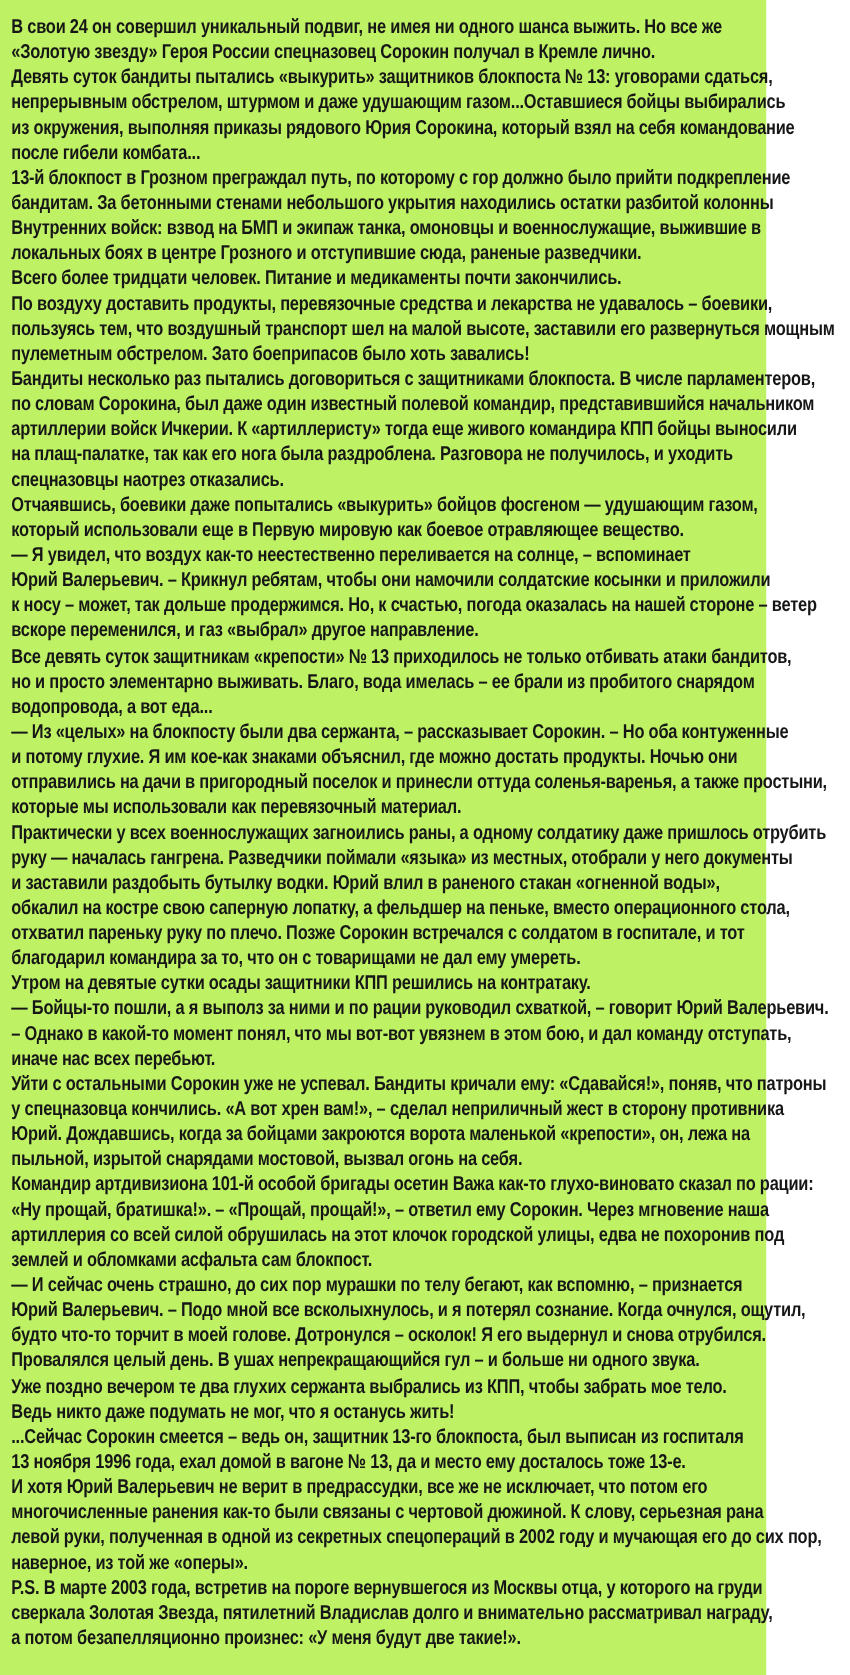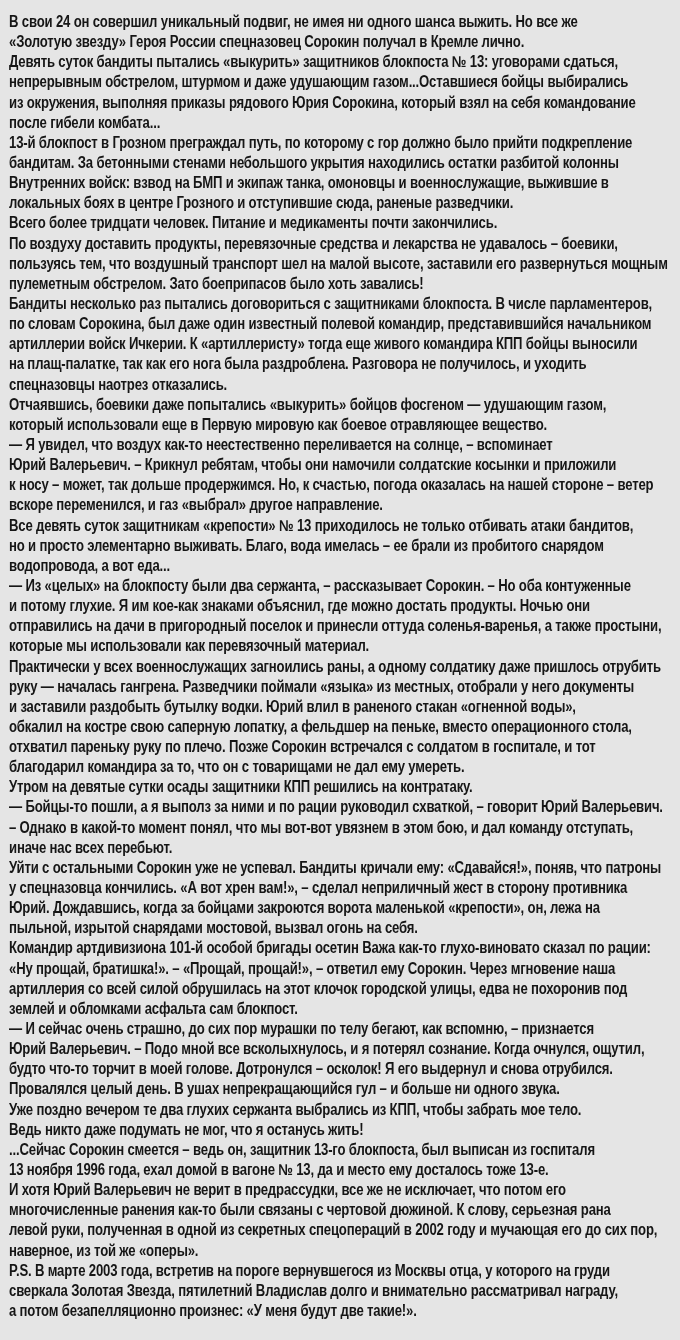--- a/index.html
+++ b/index.html
@@ -7,24 +7,24 @@
     padding: 0;
   }
   body {
     width: 680px;
     height: 1340px;
     background: #ffffff;
     overflow: hidden;
   }
   .page {
     box-sizing: border-box;
-    width: 680px;
+    width: 613px;
     height: 1340px;
     padding: 12px 0 0 9px;
-    background: #e5e5e5;
+    background: #bef264;
   }
   .line {
     height: 20.15px;
     line-height: 20.15px;
     font-family: "Liberation Sans", "DejaVu Sans", sans-serif;
     font-size: 16px;
     font-weight: 700;
     color: #161616;
     white-space: pre;
     letter-spacing: -0.2px;

